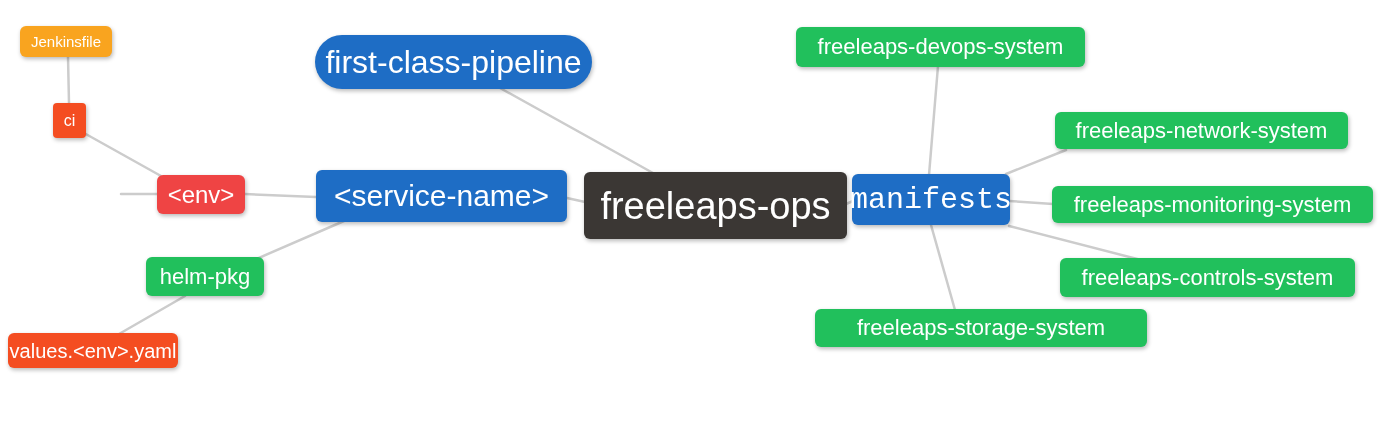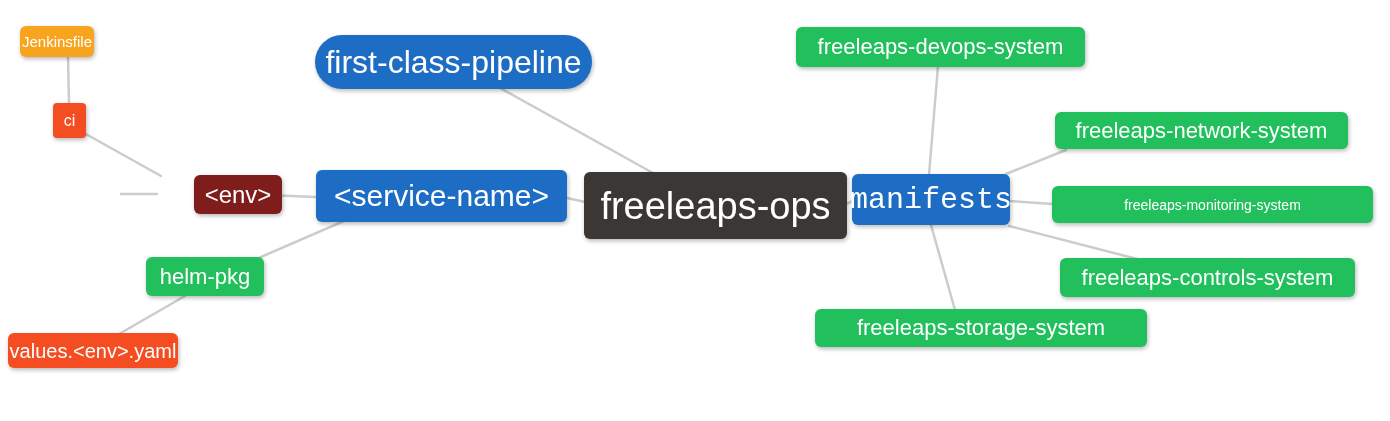--- a/index.html
+++ b/index.html
@@ -37,33 +37,33 @@
     color: #ffffff;
     border-radius: 6px;
     box-shadow: 1px 2px 4px rgba(0,0,0,0.28);
     white-space: nowrap;
     line-height: 1;
     cursor: pointer;
     box-sizing: border-box;
     user-select: none;
   }
   
-  .n-jenkinsfile { left: 20px;   top: 26px;  width: 74px;  height: 31px; font-size: 15px; }
+  .n-jenkinsfile { left: 20px;   top: 26px;  width: 92px;  height: 31px; font-size: 15px; }
   .n-ci          { left: 53px;   top: 103px; width: 33px;  height: 35px; font-size: 16px; border-radius: 4px; }
   .n-argo-app    { left: 31px;   top: 176px; width: 90px;  height: 35px; font-size: 19px; }
   .n-env         { left: 157px;  top: 175px; width: 88px;  height: 39px; font-size: 24px; }
   .n-helm-pkg    { left: 146px;  top: 257px; width: 118px; height: 39px; font-size: 22px; }
   .n-values      { left: 8px;    top: 333px; width: 170px; height: 35px; font-size: 20px; }
   .n-fcp         { left: 315px;  top: 35px;  width: 277px; height: 54px; font-size: 32px; border-radius: 27px; }
   .n-svc         { left: 316px;  top: 170px; width: 251px; height: 52px; font-size: 30px; }
   .n-ops         { left: 584px;  top: 172px; width: 263px; height: 67px; font-size: 38px; }
   .n-manifests   { left: 852px;  top: 174px; width: 158px; height: 51px; font-size: 30px; }
   .n-devops      { left: 796px;  top: 27px;  width: 289px; height: 40px; font-size: 22px; }
   .n-network     { left: 1055px; top: 112px; width: 293px; height: 37px; font-size: 22px; }
-  .n-monitoring  { left: 1052px; top: 186px; width: 321px; height: 37px; font-size: 14px; }
+  .n-monitoring  { left: 1052px; top: 186px; width: 321px; height: 37px; font-size: 22px; }
   .n-controls    { left: 1060px; top: 258px; width: 295px; height: 39px; font-size: 22px; }
   .n-storage     { left: 815px;  top: 309px; width: 332px; height: 38px; font-size: 22px; }
 </style>
 </head>
 <body style="background: rgb(255, 255, 255);">
 
 <div class="canvas">
 
   <svg class="edges" viewBox="0 0 1390 421" xmlns="http://www.w3.org/2000/svg">
     <line x1="68" y1="57" x2="69" y2="103"></line>
@@ -77,21 +77,21 @@
     <line x1="846" y1="204" x2="853" y2="201"></line>
     <line x1="938" y1="66" x2="929" y2="175"></line>
     <line x1="1006" y1="174" x2="1066" y2="150"></line>
     <line x1="1009" y1="201" x2="1053" y2="204"></line>
     <line x1="1009" y1="226" x2="1145" y2="261"></line>
     <line x1="931" y1="225" x2="955" y2="310"></line>
   </svg>
 
   <div class="node n-jenkinsfile" style="background: rgb(249, 164, 31);">Jenkinsfile</div>
   <div class="node n-ci" style="background: rgb(244, 77, 33);">ci</div>
-  <div class="node n-env" style="background: #7f1d1d; margin-left: 37px;">&lt;env&gt;</div>
+  <div class="node n-env" style="background: #ef4444;">&lt;env&gt;</div>
   <div class="node n-helm-pkg" style="background: rgb(33, 192, 92);">helm-pkg</div>
   <div class="node n-values" style="background: rgb(244, 77, 33);">values.&lt;env&gt;.yaml</div>
   <div class="node n-fcp" style="background: rgb(30, 109, 197);">first-class-pipeline</div>
   <div class="node n-svc" style="background: rgb(30, 109, 197);">&lt;service-name&gt;</div>
   <div class="node n-ops" style="background: rgb(59, 55, 52);">freeleaps-ops</div>
   <div class="node n-manifests" style="background: rgb(30, 109, 197); font-family: Liberation Mono, monospace;">manifests</div>
   <div class="node n-devops" style="background: rgb(33, 192, 92);">freeleaps-devops-system</div>
   <div class="node n-network" style="background: rgb(33, 192, 92);">freeleaps-network-system</div>
   <div class="node n-monitoring" style="background: rgb(33, 192, 92);">freeleaps-monitoring-system</div>
   <div class="node n-controls" style="background: rgb(33, 192, 92);">freeleaps-controls-system</div>

